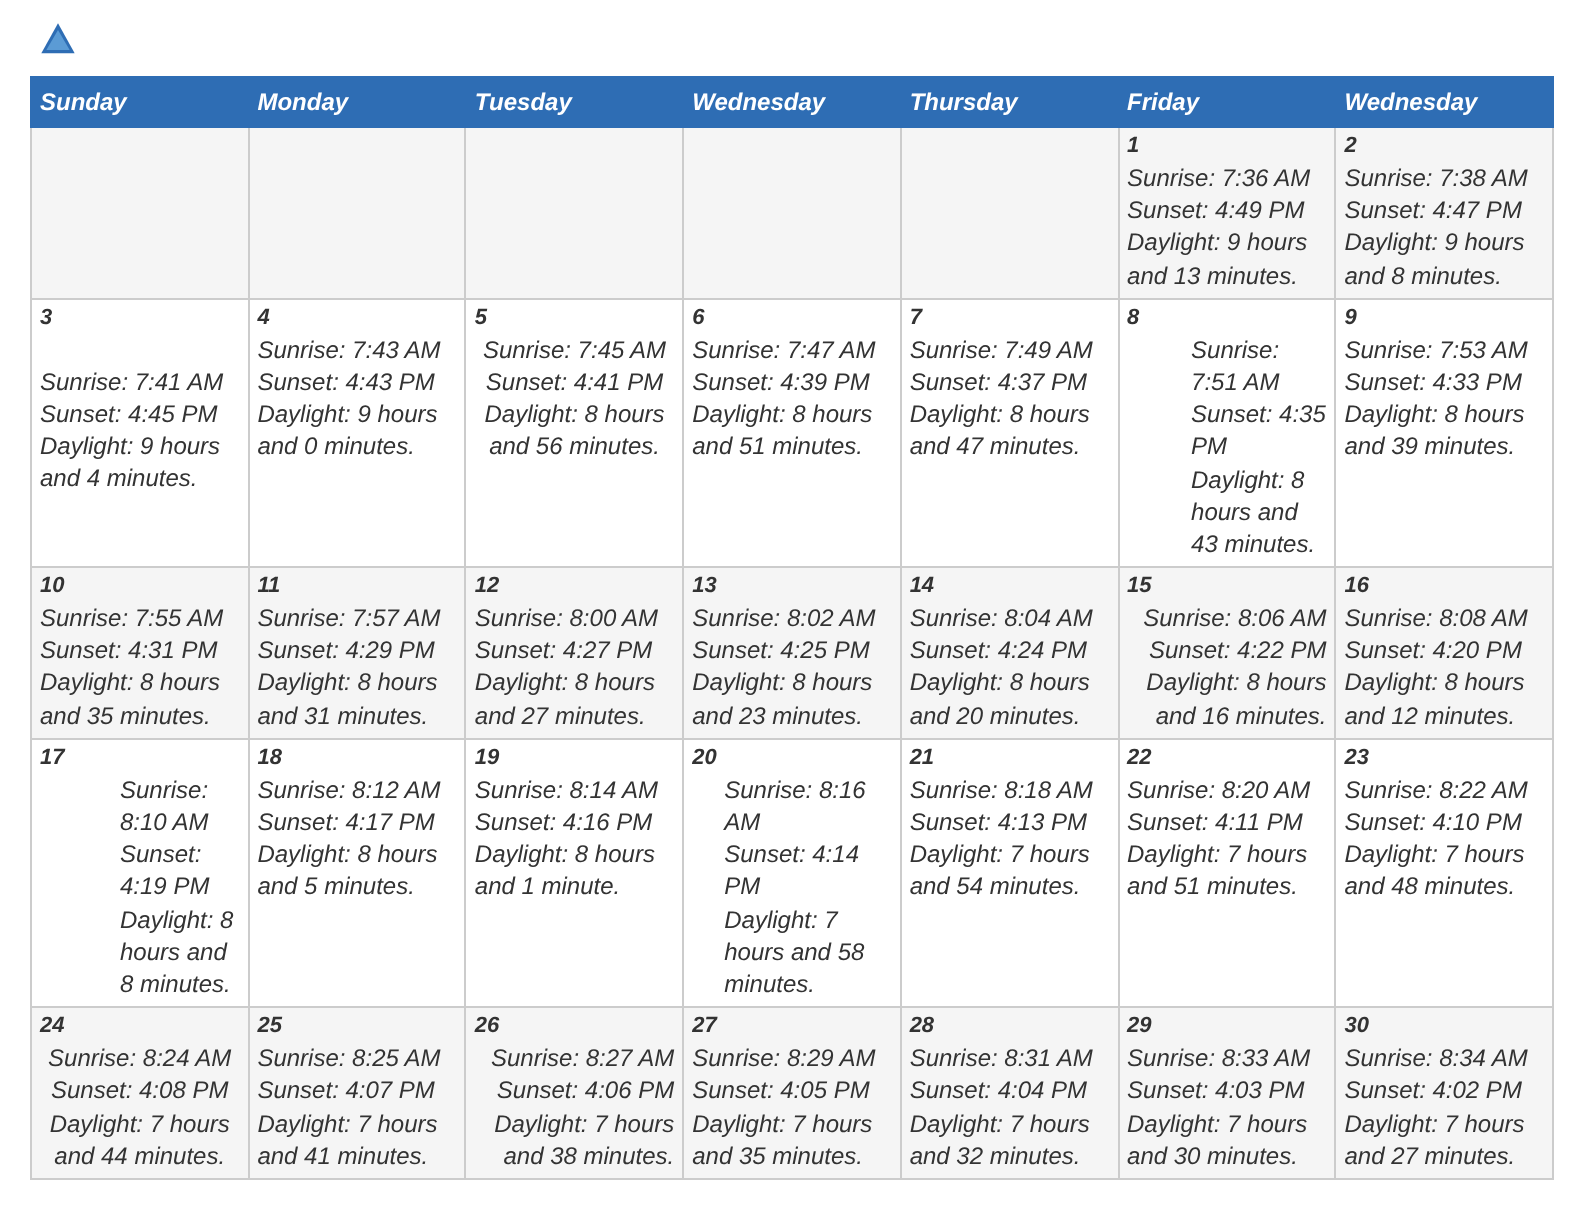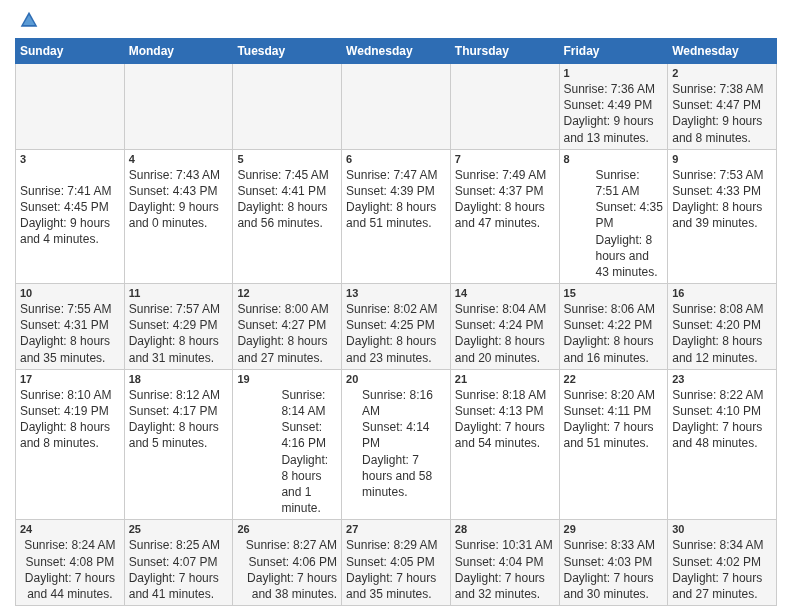--- a/index.html
+++ b/index.html
@@ -7,20 +7,21 @@
       font-family: Arial, sans-serif;
       background: #fff;
       width: 792px;
       height: 612px;
       overflow: hidden;
     }
     .page {
       width: 792px;
       height: 492px;
       padding: 10px 15px;
+      font-style: italic;
     }
     .header {
       display: flex;
       justify-content: space-between;
       align-items: flex-start;
       margin-bottom: 8px;
     }
     .logo {
       display: flex;
       flex-direction: column;
@@ -162,21 +163,21 @@
 Daylight: 9 hours and 4 minutes.</div>
           </td>
           <td>
             <div class="day-num">4</div>
             <div class="day-info" style="white-space: pre-line;">Sunrise: 7:43 AM
 Sunset: 4:43 PM
 Daylight: 9 hours and 0 minutes.</div>
           </td>
           <td>
             <div class="day-num">5</div>
-            <div class="day-info" style="white-space: pre-line;">Sunrise: 7:45 AM
+            <div class="day-info" style="white-space: pre-line; text-align: center;">Sunrise: 7:45 AM
 Sunset: 4:41 PM
 Daylight: 8 hours and 56 minutes.</div>
           </td>
           <td>
             <div class="day-num">6</div>
             <div class="day-info" style="white-space: pre-line;">Sunrise: 7:47 AM
 Sunset: 4:39 PM
 Daylight: 8 hours and 51 minutes.</div>
           </td>
           <td>
@@ -224,47 +225,47 @@
 Daylight: 8 hours and 23 minutes.</div>
           </td>
           <td>
             <div class="day-num">14</div>
             <div class="day-info" style="white-space: pre-line;">Sunrise: 8:04 AM
 Sunset: 4:24 PM
 Daylight: 8 hours and 20 minutes.</div>
           </td>
           <td>
             <div class="day-num">15</div>
-            <div class="day-info" style="white-space: pre-line;">Sunrise: 8:06 AM
+            <div class="day-info" style="white-space: pre-line; text-align: right;">Sunrise: 8:06 AM
 Sunset: 4:22 PM
 Daylight: 8 hours and 16 minutes.</div>
           </td>
           <td>
             <div class="day-num">16</div>
             <div class="day-info" style="white-space: pre-line;">Sunrise: 8:08 AM
 Sunset: 4:20 PM
 Daylight: 8 hours and 12 minutes.</div>
           </td>
         </tr>
         <tr>
           <td>
             <div class="day-num">17</div>
-            <div class="day-info" style="white-space: pre-line;">Sunrise: 8:10 AM
+            <div class="day-info" style="white-space: pre-line; margin-left: 40px;">Sunrise: 8:10 AM
 Sunset: 4:19 PM
 Daylight: 8 hours and 8 minutes.</div>
           </td>
           <td>
             <div class="day-num">18</div>
             <div class="day-info" style="white-space: pre-line;">Sunrise: 8:12 AM
 Sunset: 4:17 PM
 Daylight: 8 hours and 5 minutes.</div>
           </td>
           <td>
             <div class="day-num">19</div>
-            <div class="day-info" style="white-space: pre-line; margin-left: 44px;">Sunrise: 8:14 AM
+            <div class="day-info" style="white-space: pre-line;">Sunrise: 8:14 AM
 Sunset: 4:16 PM
 Daylight: 8 hours and 1 minute.</div>
           </td>
           <td>
             <div class="day-num">20</div>
             <div class="day-info" style="white-space: pre-line; margin-left: 16px;">Sunrise: 8:16 AM
 Sunset: 4:14 PM
 Daylight: 7 hours and 58 minutes.</div>
           </td>
           <td>
@@ -306,21 +307,21 @@
 Daylight: 7 hours and 38 minutes.</div>
           </td>
           <td>
             <div class="day-num">27</div>
             <div class="day-info" style="white-space: pre-line;">Sunrise: 8:29 AM
 Sunset: 4:05 PM
 Daylight: 7 hours and 35 minutes.</div>
           </td>
           <td>
             <div class="day-num">28</div>
-            <div class="day-info" style="white-space: pre-line;">Sunrise: 10:31 AM
+            <div class="day-info" style="white-space: pre-line;">Sunrise: 8:31 AM
 Sunset: 4:04 PM
 Daylight: 7 hours and 32 minutes.</div>
           </td>
           <td>
             <div class="day-num">29</div>
             <div class="day-info" style="white-space: pre-line;">Sunrise: 8:33 AM
 Sunset: 4:03 PM
 Daylight: 7 hours and 30 minutes.</div>
           </td>
           <td>

